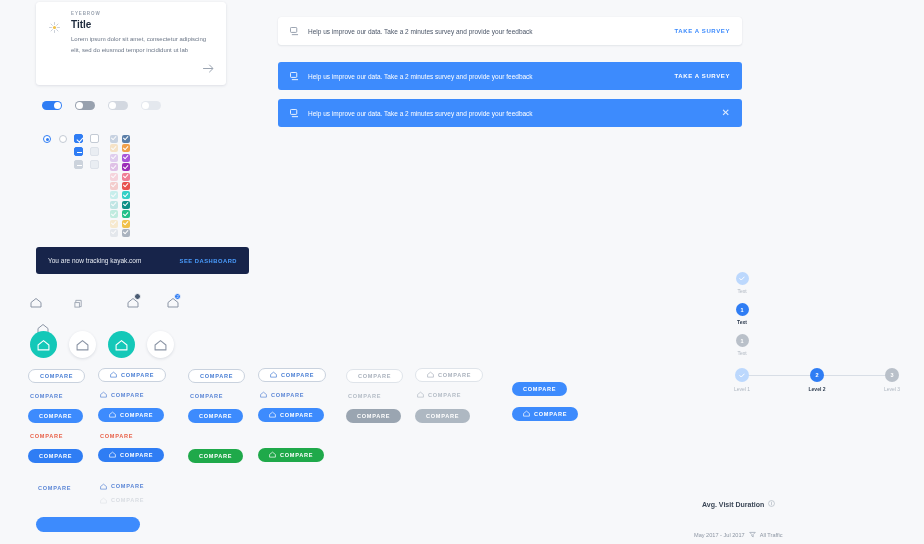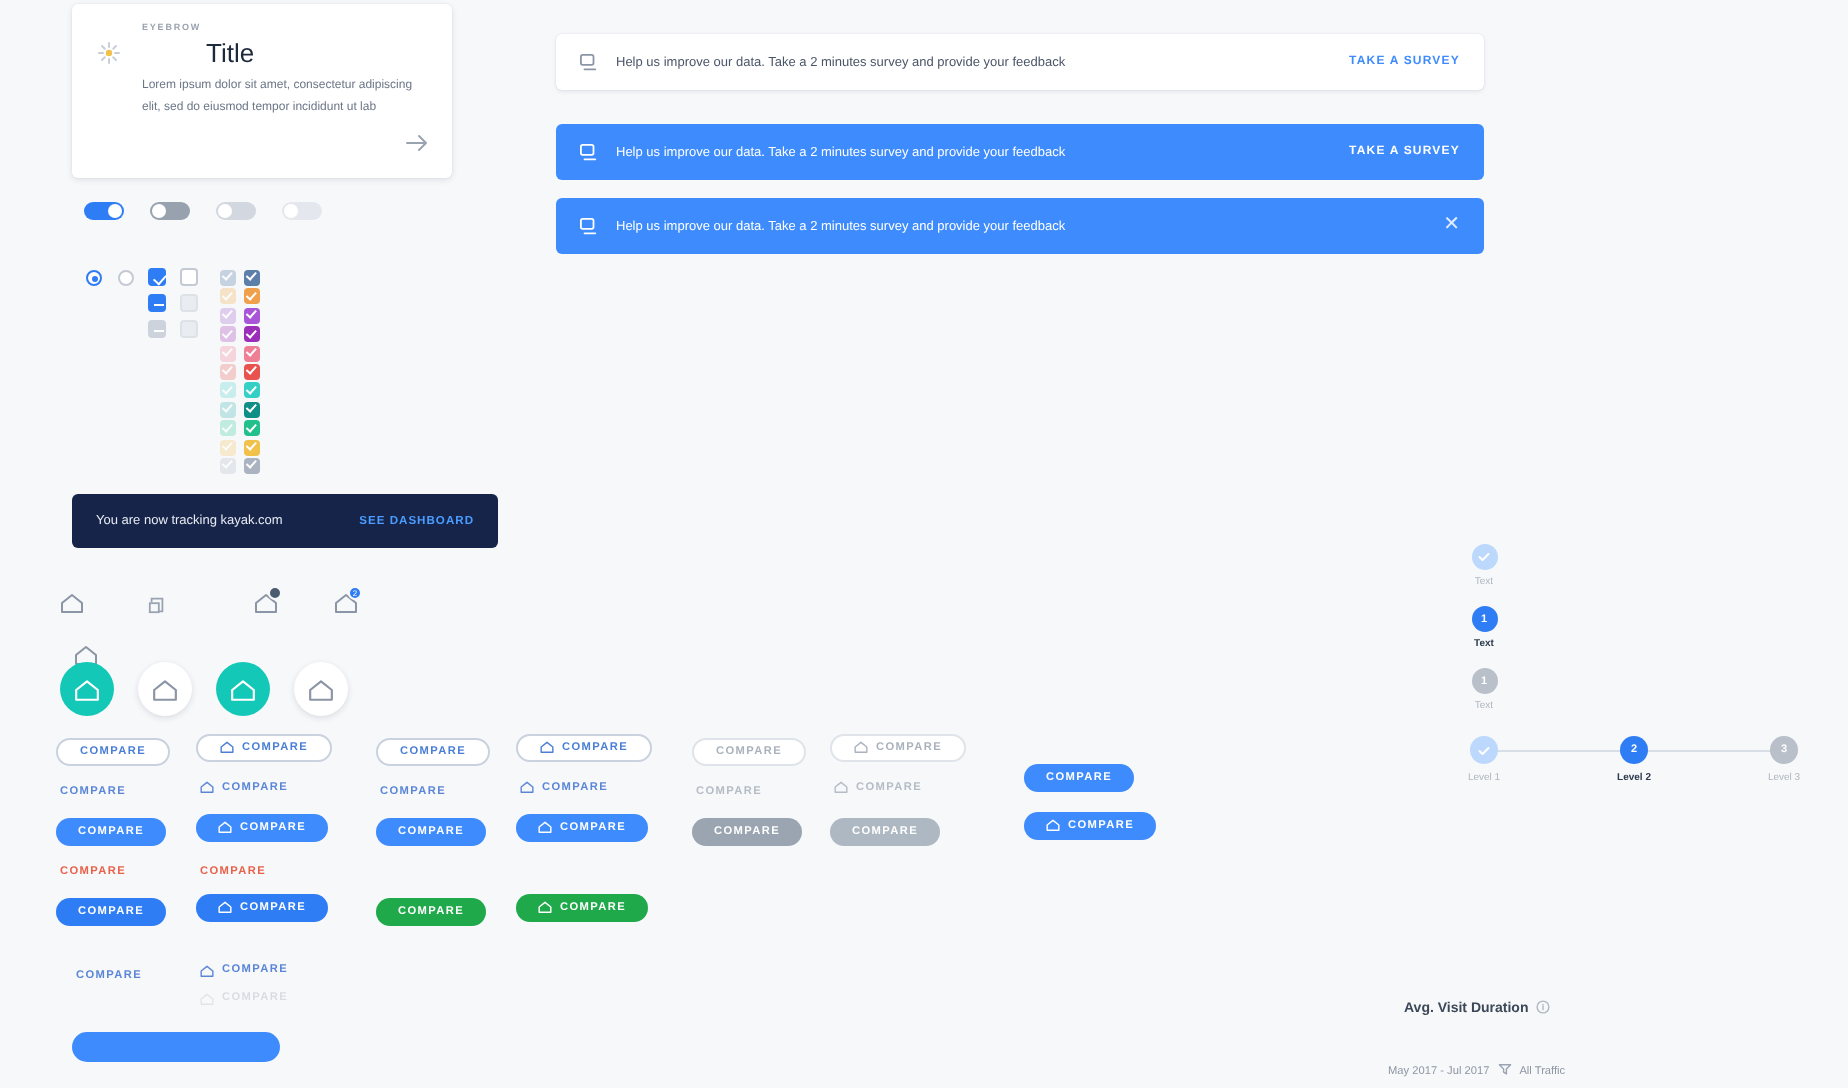--- a/index.html
+++ b/index.html
@@ -20,21 +20,21 @@
     box-shadow: 0 1px 3px rgba(16,32,64,.10), 0 0 1px rgba(16,32,64,.08);
     padding: 9px 12px 8px 12px;
   }
   .card-row { display: flex; gap: 9px; }
   .sparkle-icon { flex: 0 0 14px; padding-top: 9px; }
   .card-body { flex: 1; }
   .eyebrow {
     font-size: 4.5px; letter-spacing: .9px; color: #9aa3b0;
     text-transform: uppercase; font-weight: 700; margin-bottom: 3px;
   }
-  .card-title { font-size: 13px; font-weight: 400; color: #1d2a3c; margin-bottom: 4px; margin-left: 32px; }
+  .card-title { font-size: 10px; font-weight: 700; color: #1d2a3c; margin-bottom: 4px; }
   .card-text { font-size: 6px; line-height: 1.75; color: #6b7687; }
   .card-arrow { text-align: right; margin-top: 4px; color: #9aa3b0; }
 
   
   .banner {
     display: flex; align-items: center;
     height: 28px; border-radius: 3px; padding: 0 12px;
     font-size: 6.5px;
   }
   .banner-light {

